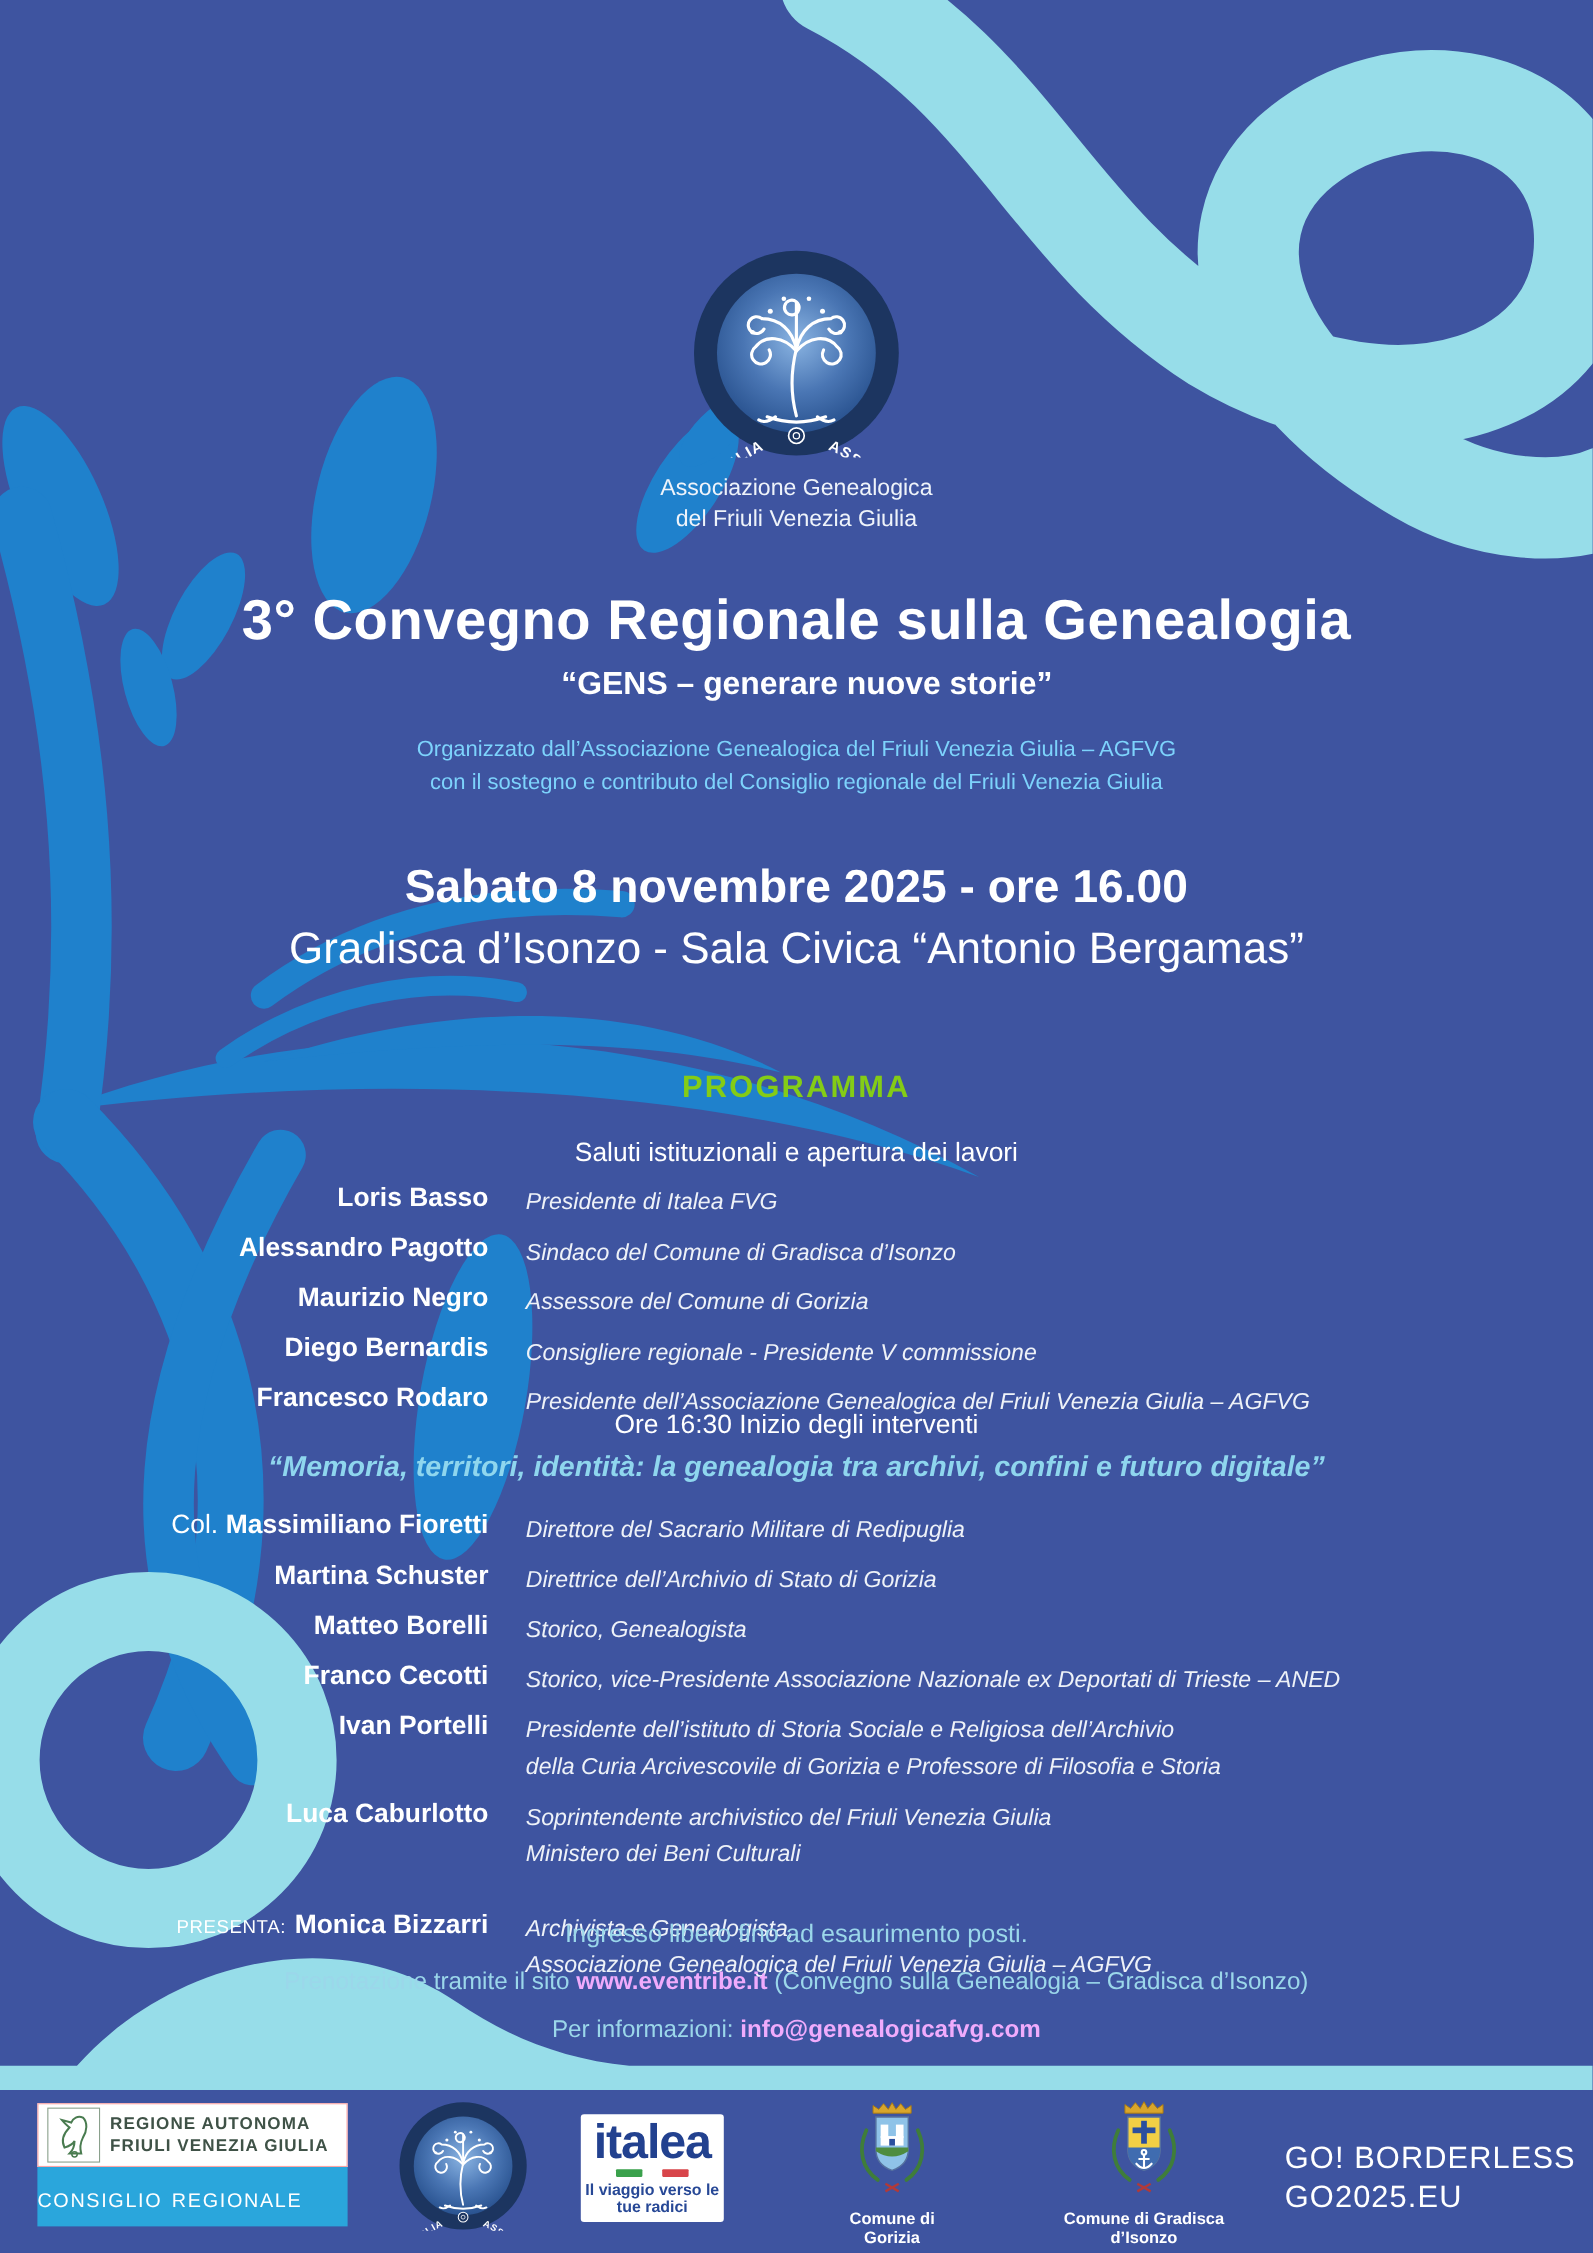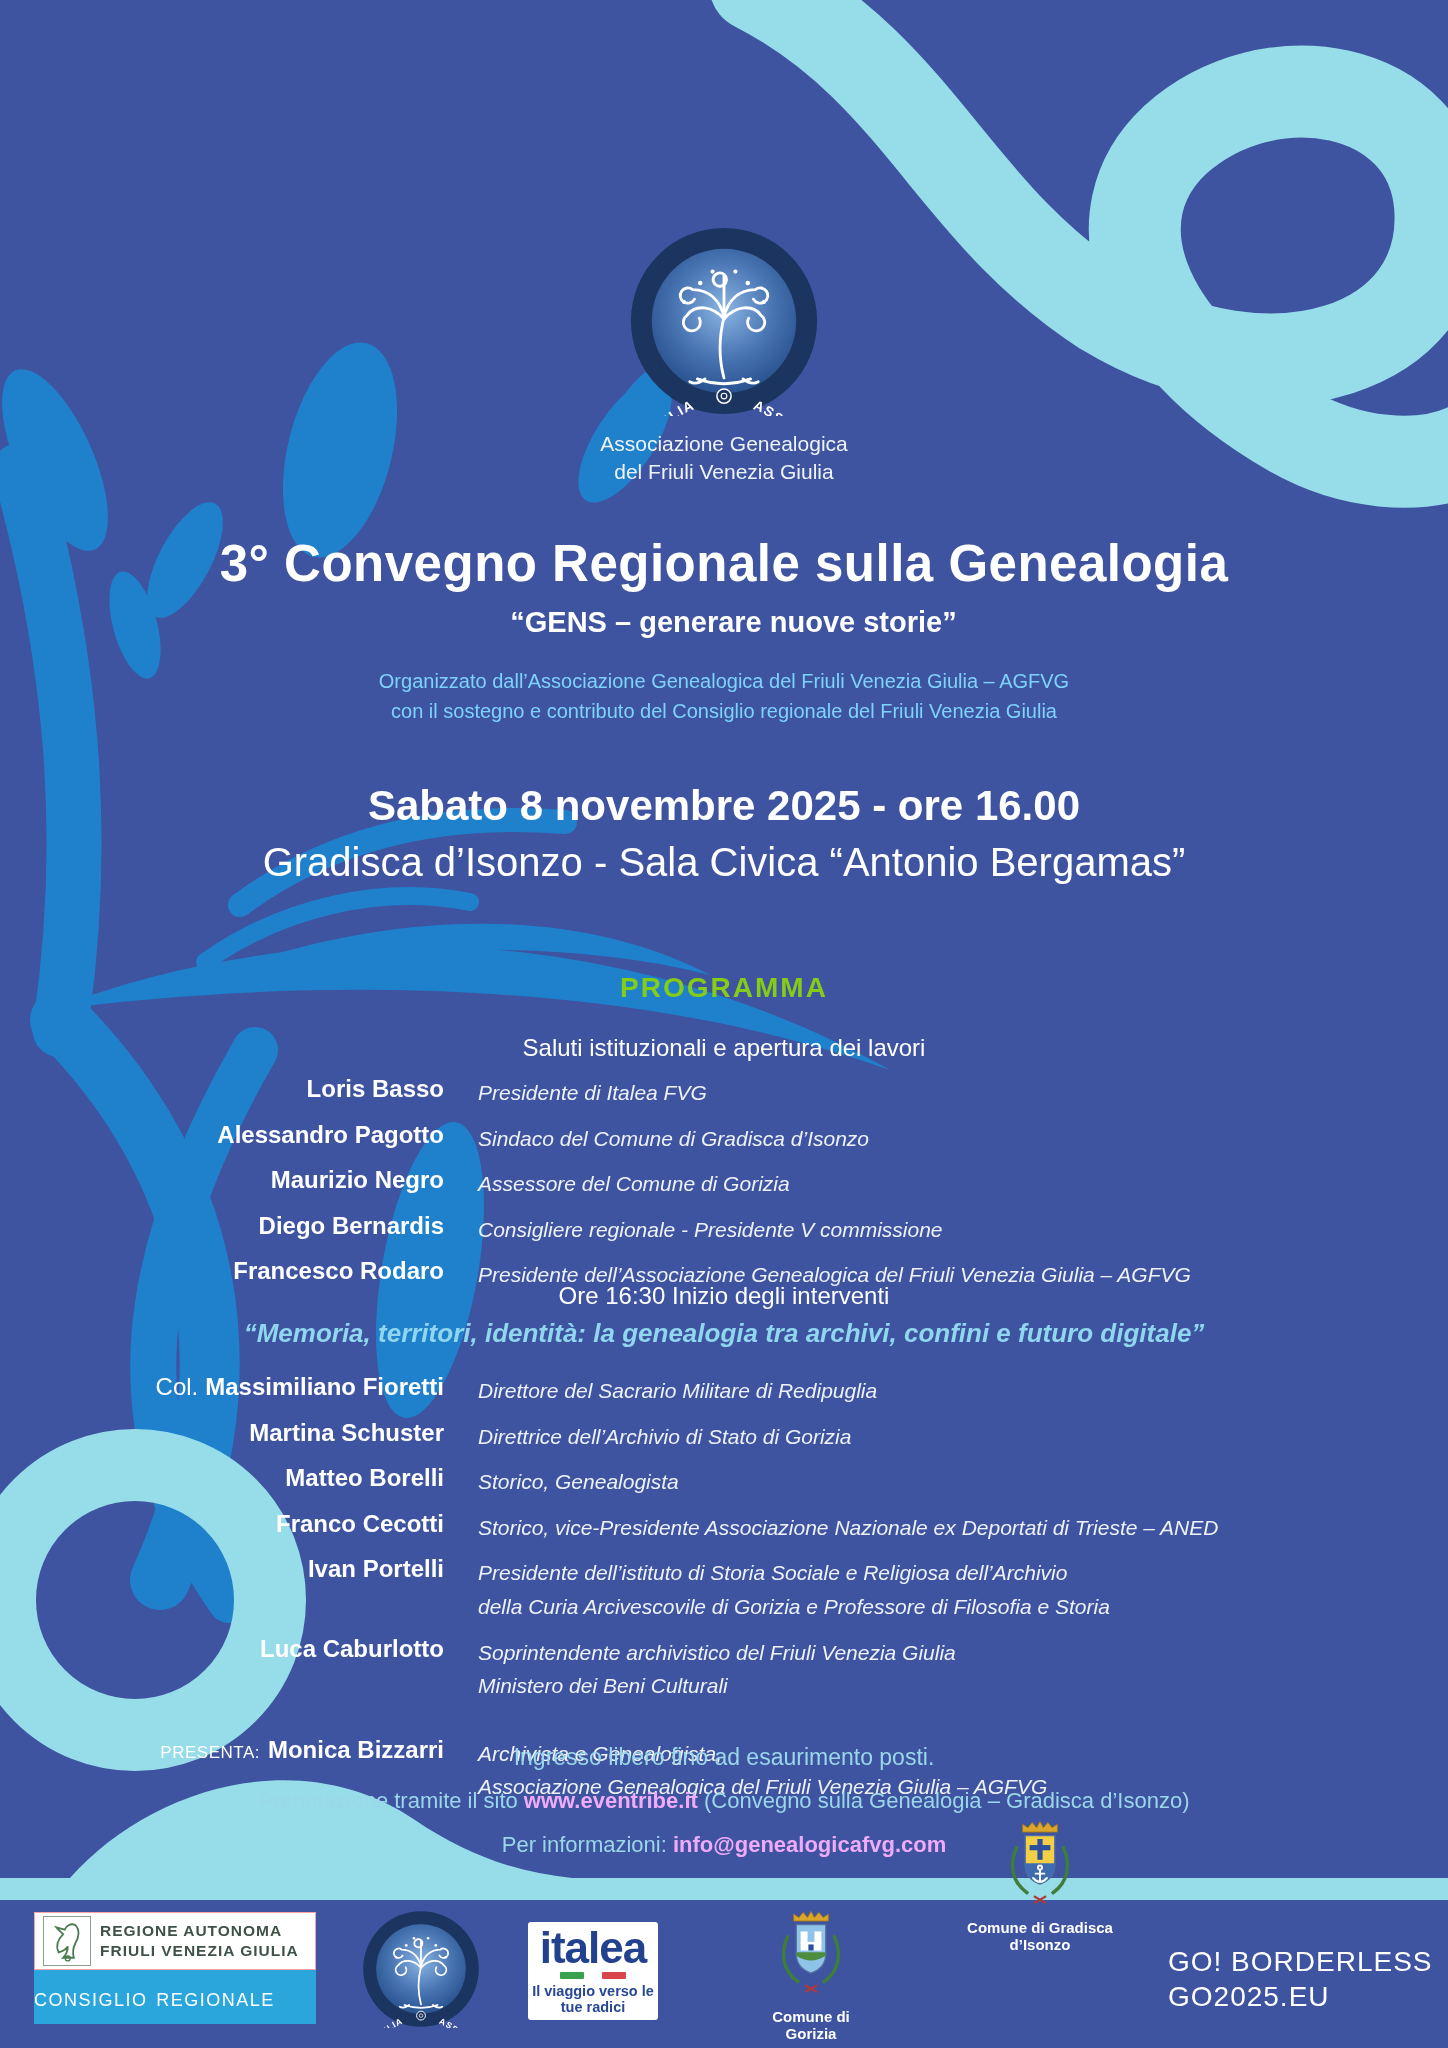--- a/index.html
+++ b/index.html
@@ -54,21 +54,21 @@
   .agfvg-footer{left:362px;top:1910px;width:118px;height:118px;}
   .italea-card{left:528px;top:1922px;width:130px;height:98px;background:#ffffff;border-radius:3px;text-align:center;box-sizing:border-box;padding-top:4px;}
   .italea-name{font-size:44px;font-weight:700;color:#22418f;line-height:0.98;letter-spacing:-1px;}
   .flag-dashes{display:flex;justify-content:center;gap:18px;margin:3px 0 4px;}
   .dash{width:24px;height:7px;border-radius:1px;display:inline-block;}
   .dash-green{background:#3aa14c;}
   .dash-red{background:#d8454a;}
   .italea-tagline{font-size:14.5px;font-weight:600;color:#274896;}
   .crest-block{text-align:center;}
   .crest-gorizia{left:745px;top:1906px;width:132px;}
-  .crest-gradisca{left:940px;top:1817px;width:200px;}
+  .crest-gradisca{left:940px;top:1906px;width:200px;}
   .crest-caption{margin-top:2px;font-size:15px;font-weight:700;color:#ffffff;}
   .go2025{left:1168px;top:1944px;text-align:left;font-size:28px;letter-spacing:1px;line-height:1.25;color:#ffffff;font-weight:500;}
 </style>
 </head>
 <body>
 
 <svg style="position:absolute;width:0;height:0" aria-hidden="true">
   <defs>
     <radialGradient id="logograd" cx="50%" cy="42%" r="60%">
       <stop offset="0%" stop-color="#8ab4e2"></stop>

